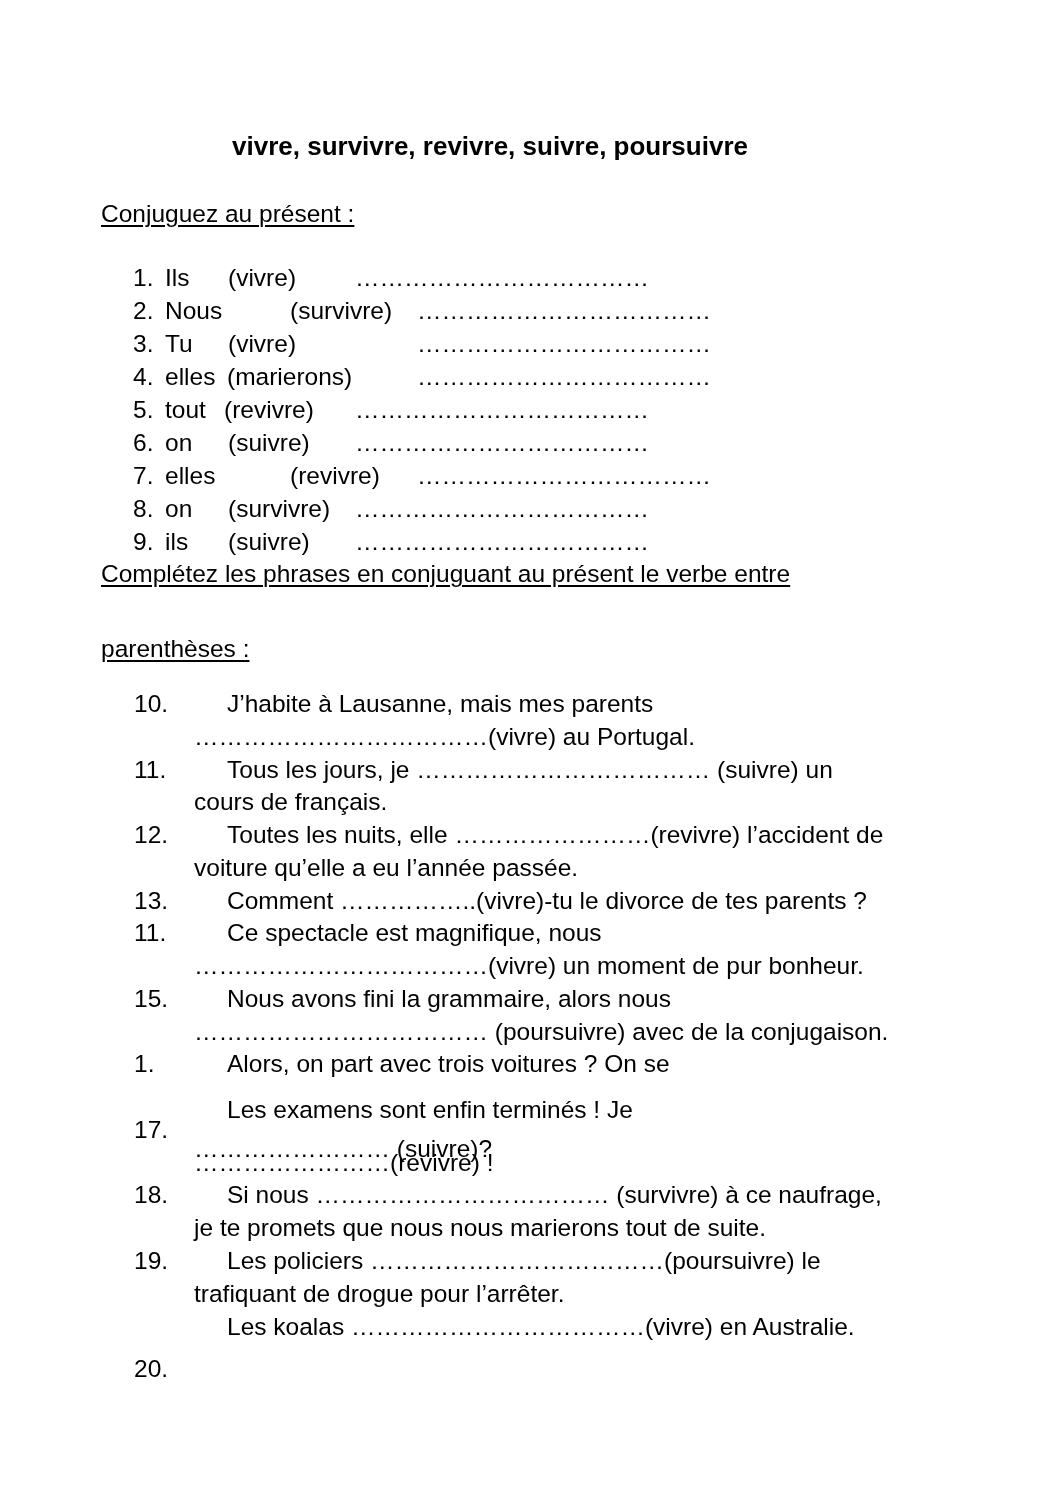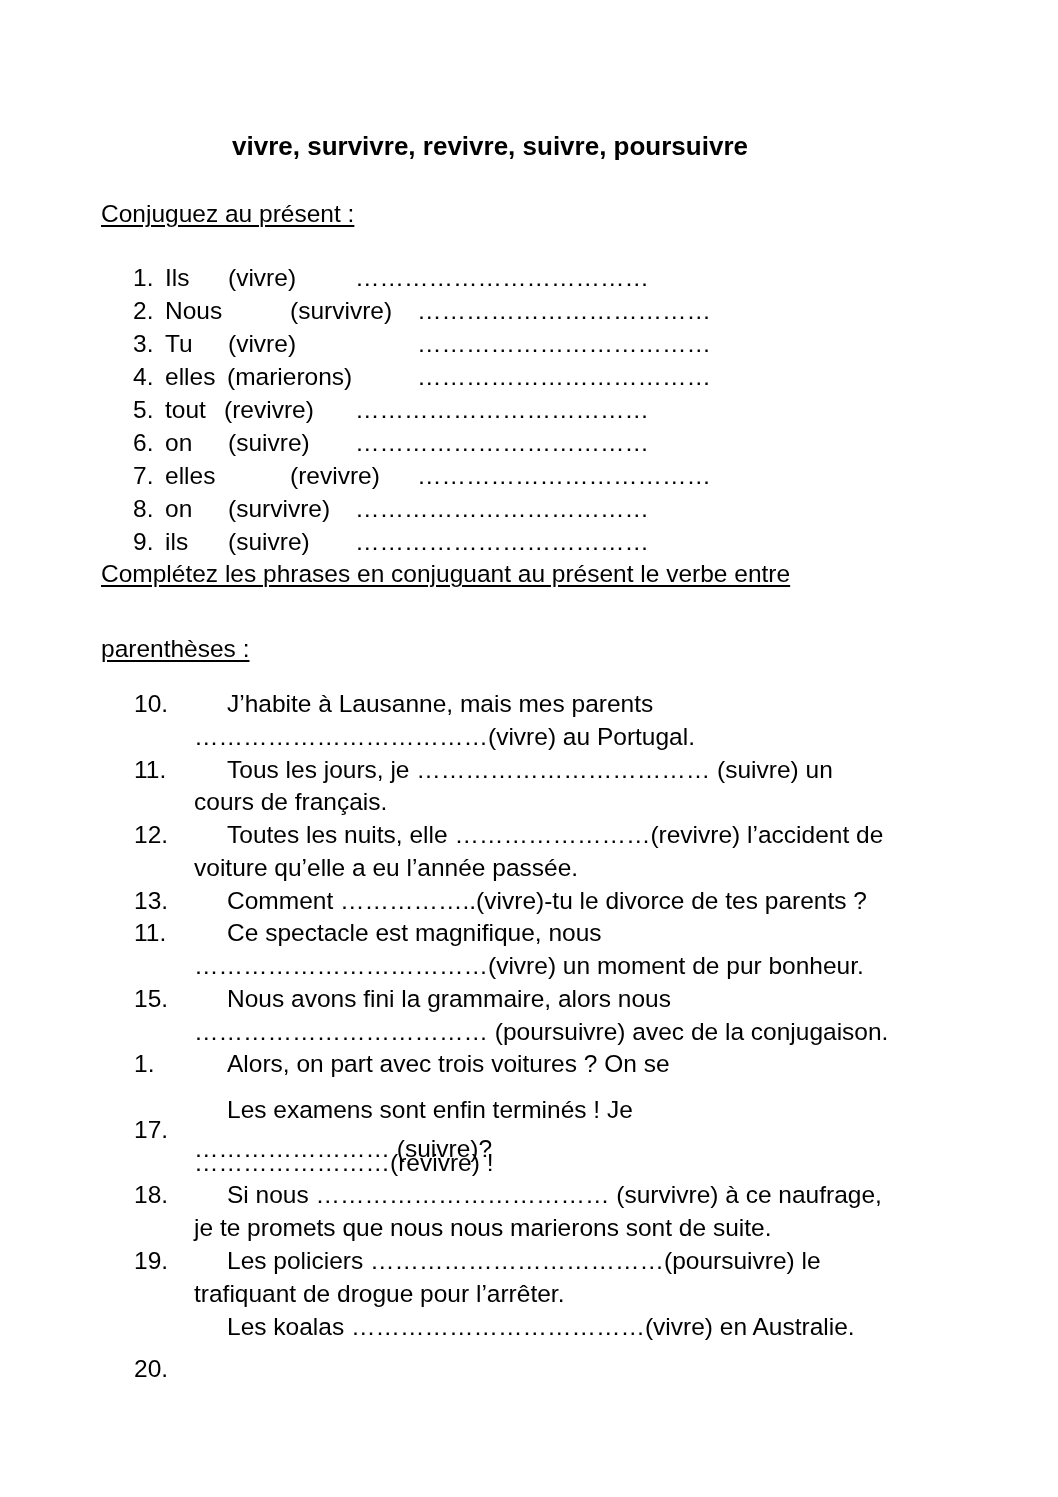--- a/index.html
+++ b/index.html
@@ -148,21 +148,21 @@
   <span class="p2-line p2-cont" style="top:1137px">…………………… (suivre)?</span>
 </div>
 <div>
   <span class="p2-line p2-num" style="top:1118px">17.</span>
   <span class="p2-line p2-text" style="top:1098px">Les examens sont enfin terminés ! Je</span>
   <span class="p2-line p2-cont" style="top:1151px">……………………(revivre) !</span>
 </div>
 <div>
   <span class="p2-line p2-num" style="top:1183px">18.</span>
   <span class="p2-line p2-text" style="top:1183px">Si nous ………………………………  (survivre) à ce naufrage,</span>
-  <span class="p2-line p2-cont" style="top:1216px">je te promets que nous nous marierons sont de suite.</span>
+  <span class="p2-line p2-cont" style="top:1216px">je te promets que nous nous marierons tout de suite.</span>
 </div>
 <div>
   <span class="p2-line p2-num" style="top:1249px">19.</span>
   <span class="p2-line p2-text" style="top:1249px">Les policiers ………………………………(poursuivre) le</span>
   <span class="p2-line p2-cont" style="top:1282px">trafiquant de drogue pour l’arrêter.</span>
 </div>
 <div>
   <span class="p2-line p2-num" style="top:1357px">20.</span>
   <span class="p2-line p2-text" style="top:1315px">Les koalas ………………………………(vivre) en Australie.</span>
 </div>

